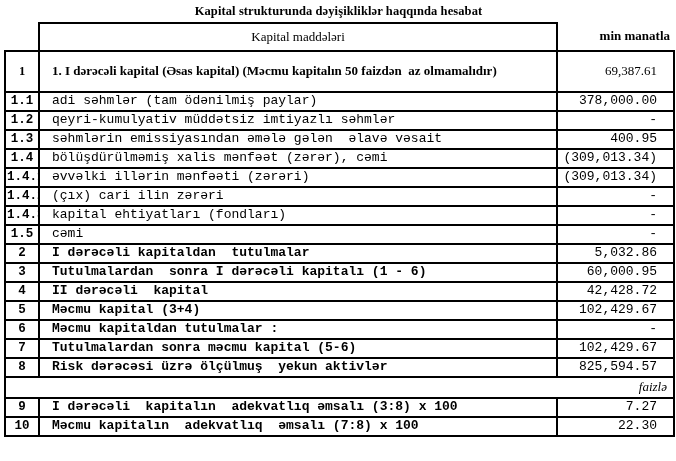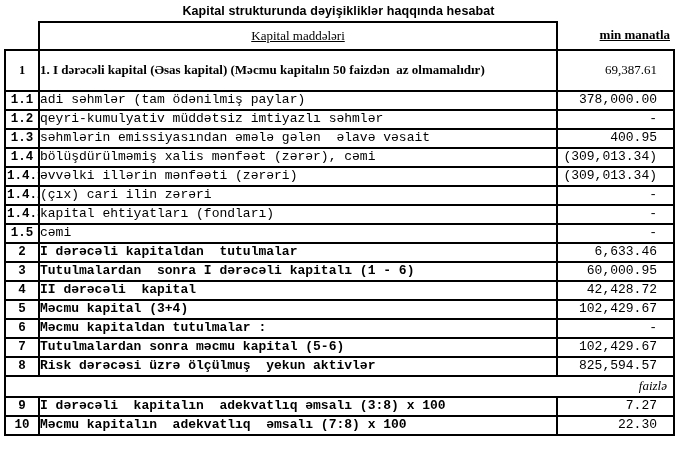--- a/index.html
+++ b/index.html
@@ -6,21 +6,21 @@
   html, body { background: #ffffff; }
   body {
     width: 676px;
     height: 461px;
     font-family: "Liberation Serif", serif;
     color: #000000;
     overflow: hidden;
   }
   .page { padding: 4px 3px 0 4px; }
   .report-title {
-    font-family: Liberation Sans, sans-serif;
+    font-family: Liberation Serif, serif;
     font-weight: bold;
     font-size: 12.5px;
     text-align: center;
     margin-bottom: 3px;
     letter-spacing: 0.1px;
   }
   table.capital-table {
     border-collapse: collapse;
     table-layout: fixed;
     width: 669px;
@@ -29,40 +29,40 @@
   col.c-label { width: 518px; }
   col.c-value { width: 117px; }
   td {
     border: 2px solid #000000;
     font-size: 13px;
     line-height: 1.15;
     vertical-align: middle;
     overflow: hidden;
   }
   
-  tr.hdr td { border: none; height: 28px; text-decoration: underline; }
+  tr.hdr td { border: none; height: 28px; }
   tr.hdr td.hdr-items {
     border: 2px solid #000000;
     text-align: center;
     font-weight: normal;
   }
   tr.hdr td.hdr-unit {
     text-align: right;
     font-weight: bold;
     padding-right: 4px;
     margin-top: 45px;
   }
   td.no {
     text-align: center;
     font-weight: bold;
     font-size: 12.5px;
     padding: 0 1px;
   }
   td.label {
-    padding-left: 0;
+    padding-left: 12px;
     padding-right: 2px;
     white-space: pre-wrap;
   }
   td.value {
     text-align: right;
     padding-right: 16px;
   }
   tr.std td { height: 19px; font-family: Liberation Mono, monospace; }
   tr.tall td { height: 41px; }
   tr.bold td.label { font-weight: bold; }
@@ -134,21 +134,21 @@
         <td class="value">-</td>
       </tr>
       <tr class="std">
         <td class="no">1.5</td>
         <td class="label">cəmi</td>
         <td class="value">-</td>
       </tr>
       <tr class="std bold">
         <td class="no">2</td>
         <td class="label">I dərəcəli kapitaldan  tutulmalar</td>
-        <td class="value">6,633.46</td>
+        <td class="value">5,032.86</td>
       </tr>
       <tr class="std bold">
         <td class="no">3</td>
         <td class="label">Tutulmalardan  sonra I dərəcəli kapitalı (1 - 6)</td>
         <td class="value">60,000.95</td>
       </tr>
       <tr class="std bold">
         <td class="no">4</td>
         <td class="label">II dərəcəli  kapital</td>
         <td class="value">42,428.72</td>

